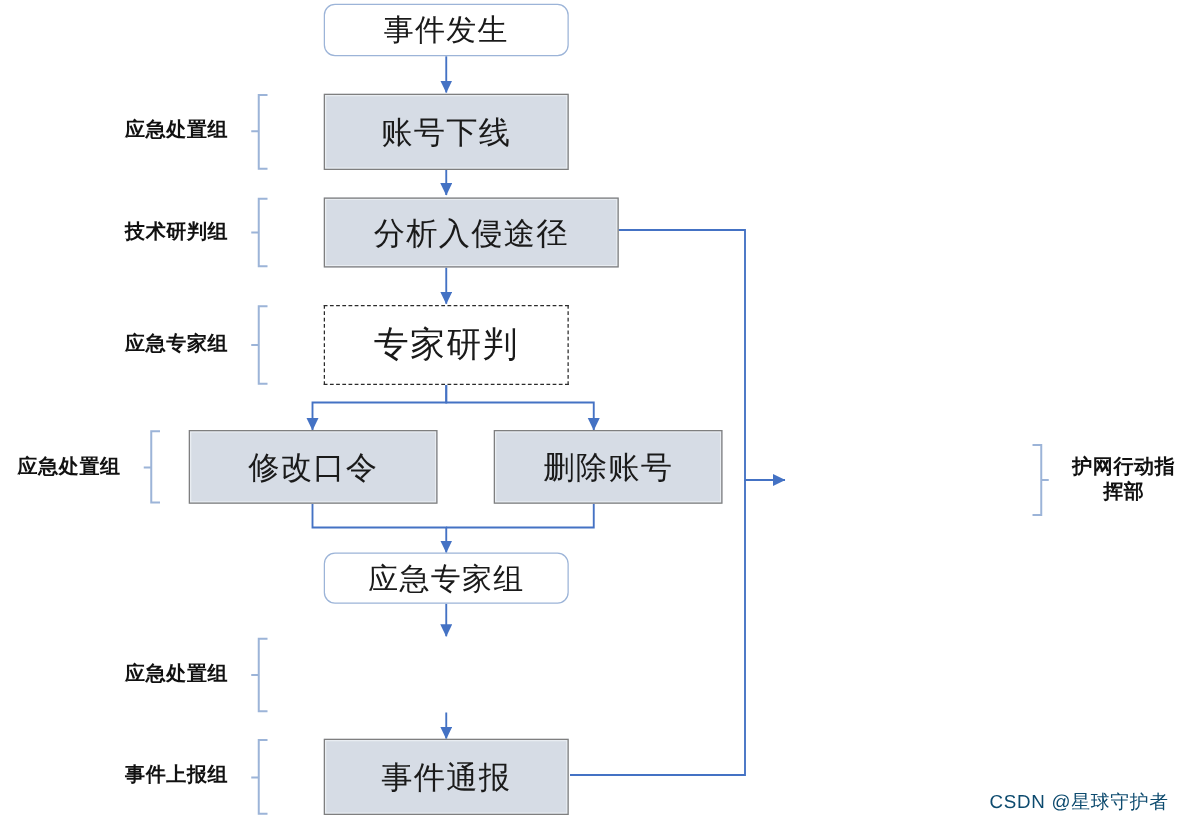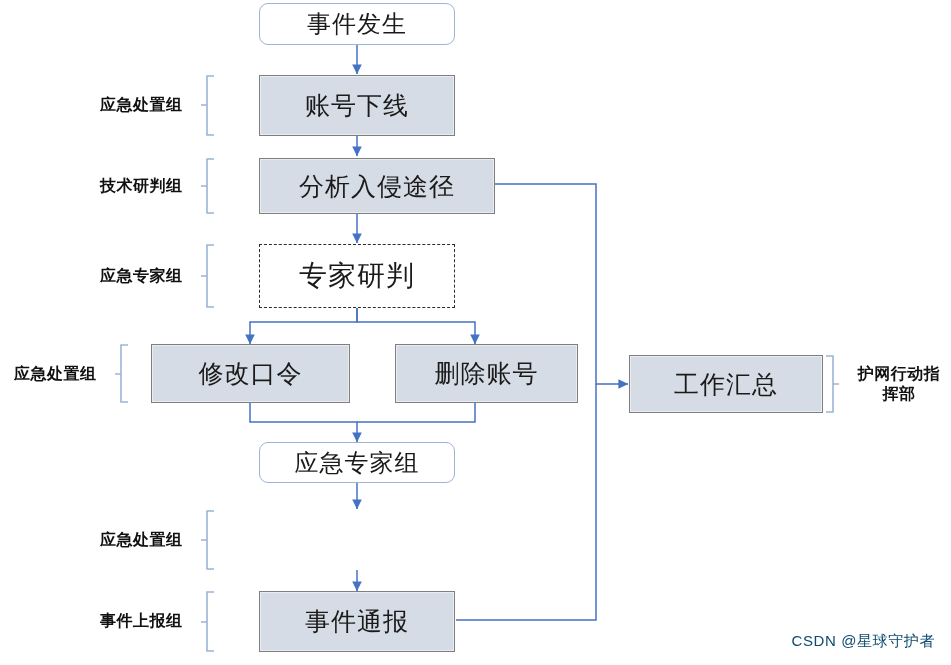--- a/index.html
+++ b/index.html
@@ -104,23 +104,20 @@
   </div>
 
   <div class="node proc" style="left:151px;top:344px;width:199px;height:59px;">
     <span>修改口令</span>
   </div>
 
   <div class="node proc" style="left:367px;top:344px;width:183px;height:59px;margin-left:28px;">
     <span>删除账号</span>
   </div>
 
-  <div class="node proc" style="left:629px;top:355px;width:194px;height:58px;">
-    <span>工作汇总</span>
-  </div>
 
   <div class="node term" style="left:259px;top:442px;width:196px;height:41px;">
     <span>应急专家组</span>
   </div>
 
 
   <div class="node proc" style="left:259px;top:591px;width:196px;height:61px;">
     <span>事件通报</span>
   </div>
 

